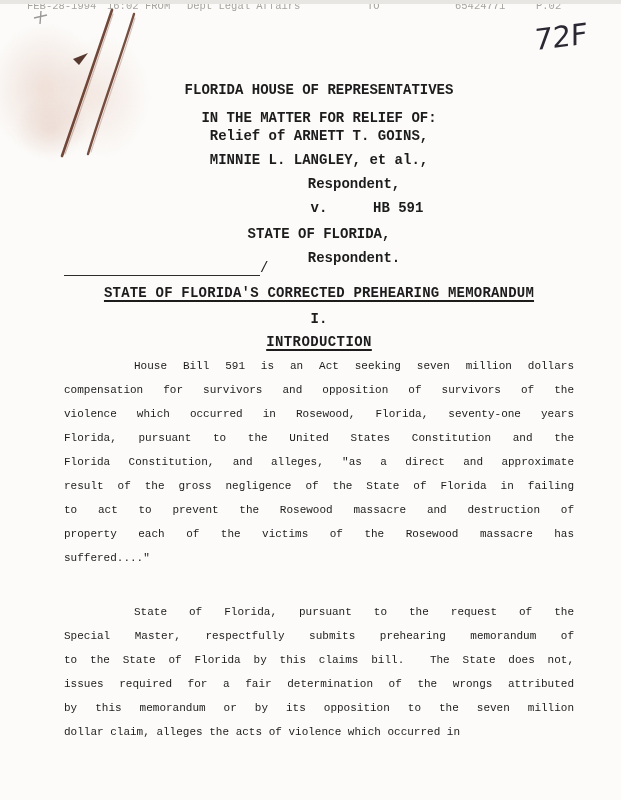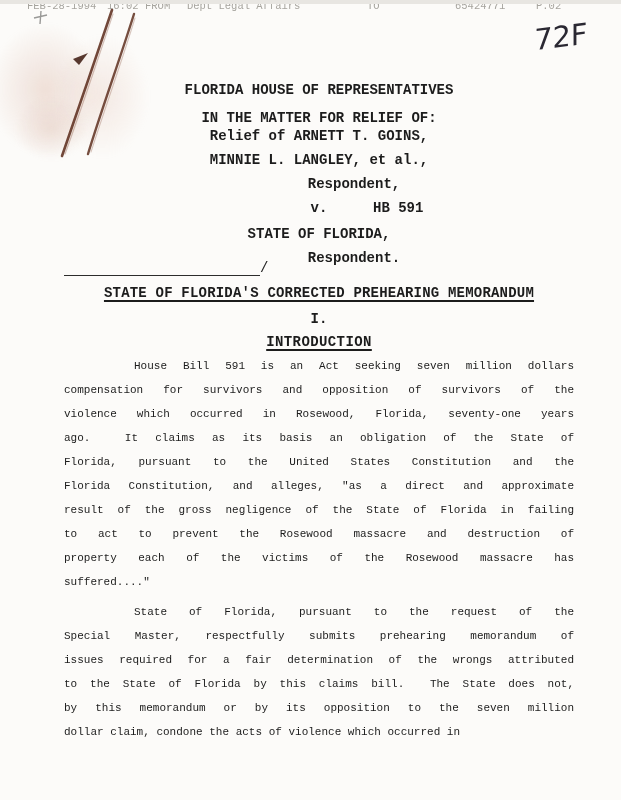--- a/index.html
+++ b/index.html
@@ -133,32 +133,31 @@
     <div class="memo-title cap b c u">STATE OF FLORIDA'S CORRECTED PREHEARING MEMORANDUM</div>
 
     <div class="roman cap b c">I.</div>
 
     <div class="intro-head cap b c u">INTRODUCTION</div>
 
     <div class="para para1">
       <div class="tl ind">House Bill 591 is an Act seeking seven million dollars</div>
       <div class="tl">compensation for survivors and opposition of survivors of the</div>
       <div class="tl">violence which occurred in Rosewood, Florida, seventy-one years</div>
-      <div class="tl">ago.&nbsp; It claims as its basis an obligation of the State of</div>
       <div class="tl">Florida, pursuant to the United States Constitution and the</div>
       <div class="tl">Florida Constitution, and alleges, "as a direct and approximate</div>
       <div class="tl">result of the gross negligence of the State of Florida in failing</div>
       <div class="tl">to act to prevent the Rosewood massacre and destruction of</div>
       <div class="tl">property each of the victims of the Rosewood massacre has</div>
       <div class="tl noj">suffered...."</div>
     </div>
 
     <div class="para para2">
       <div class="tl ind">State of Florida, pursuant to the request of the</div>
       <div class="tl">Special Master, respectfully submits prehearing memorandum of</div>
+      <div class="tl">to the State of Florida by this claims bill.&nbsp; The State does not,</div>
       <div class="tl">issues required for a fair determination of the wrongs attributed</div>
-      <div class="tl">to the State of Florida by this claims bill.&nbsp; The State does not,</div>
       <div class="tl">by this memorandum or by its opposition to the seven million</div>
-      <div class="tl noj">dollar claim, condone the acts of violence which occurred in</div>
+      <div class="tl noj">dollar claim, alleges the acts of violence which occurred in</div>
     </div>
 
   </div>
 </div>
 
 </body></html>

